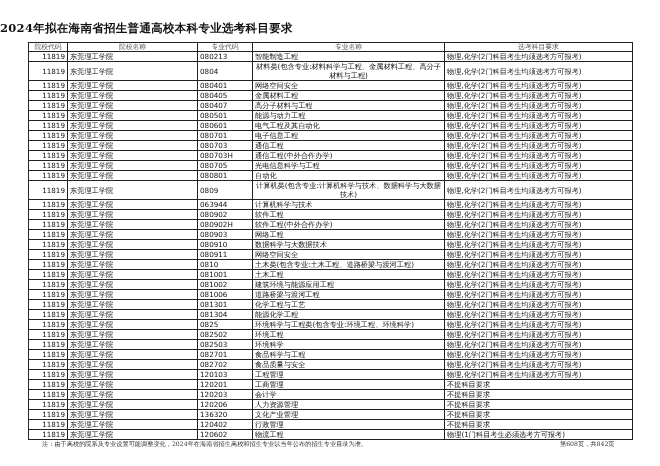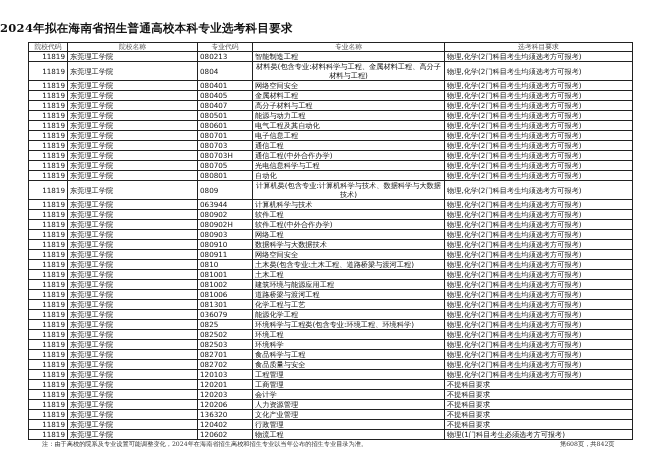--- a/index.html
+++ b/index.html
@@ -201,21 +201,21 @@
       <tr>
         <td class="code">11819</td>
         <td>东莞理工学院</td>
         <td>081301</td>
         <td>化学工程与工艺</td>
         <td>物理,化学(2门科目考生均须选考方可报考)</td>
       </tr>
       <tr>
         <td class="code">11819</td>
         <td>东莞理工学院</td>
-        <td>036079</td>
+        <td>081304</td>
         <td>能源化学工程</td>
         <td>物理,化学(2门科目考生均须选考方可报考)</td>
       </tr>
       <tr>
         <td class="code">11819</td>
         <td>东莞理工学院</td>
         <td>0825</td>
         <td>环境科学与工程类(包含专业:环境工程、环境科学)</td>
         <td>物理,化学(2门科目考生均须选考方可报考)</td>
       </tr>

